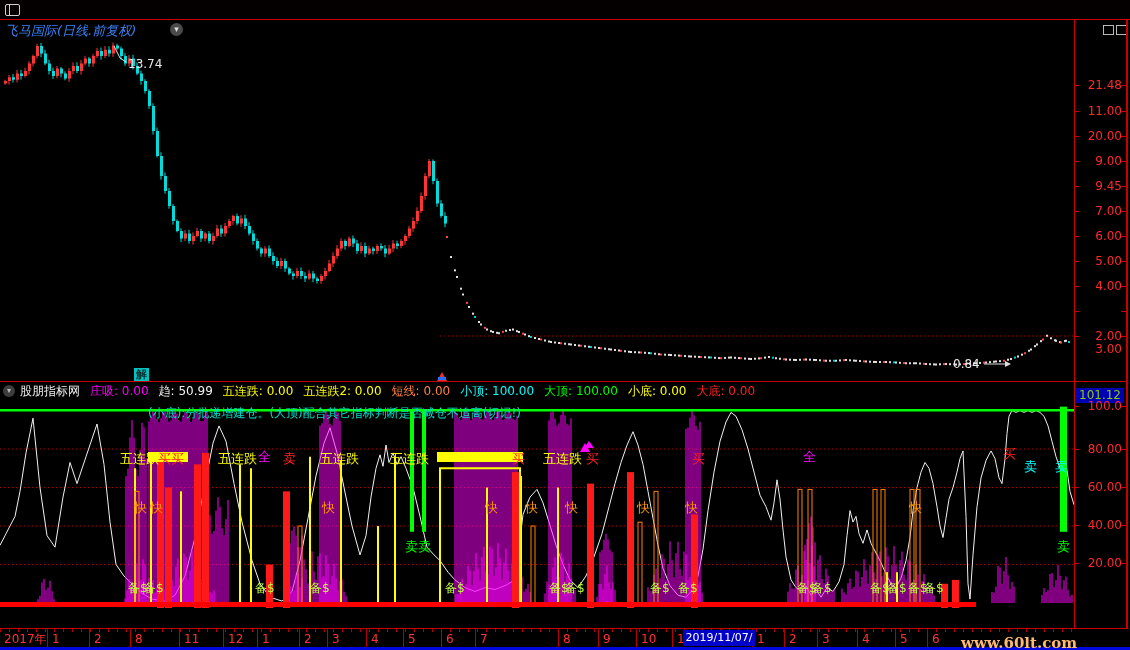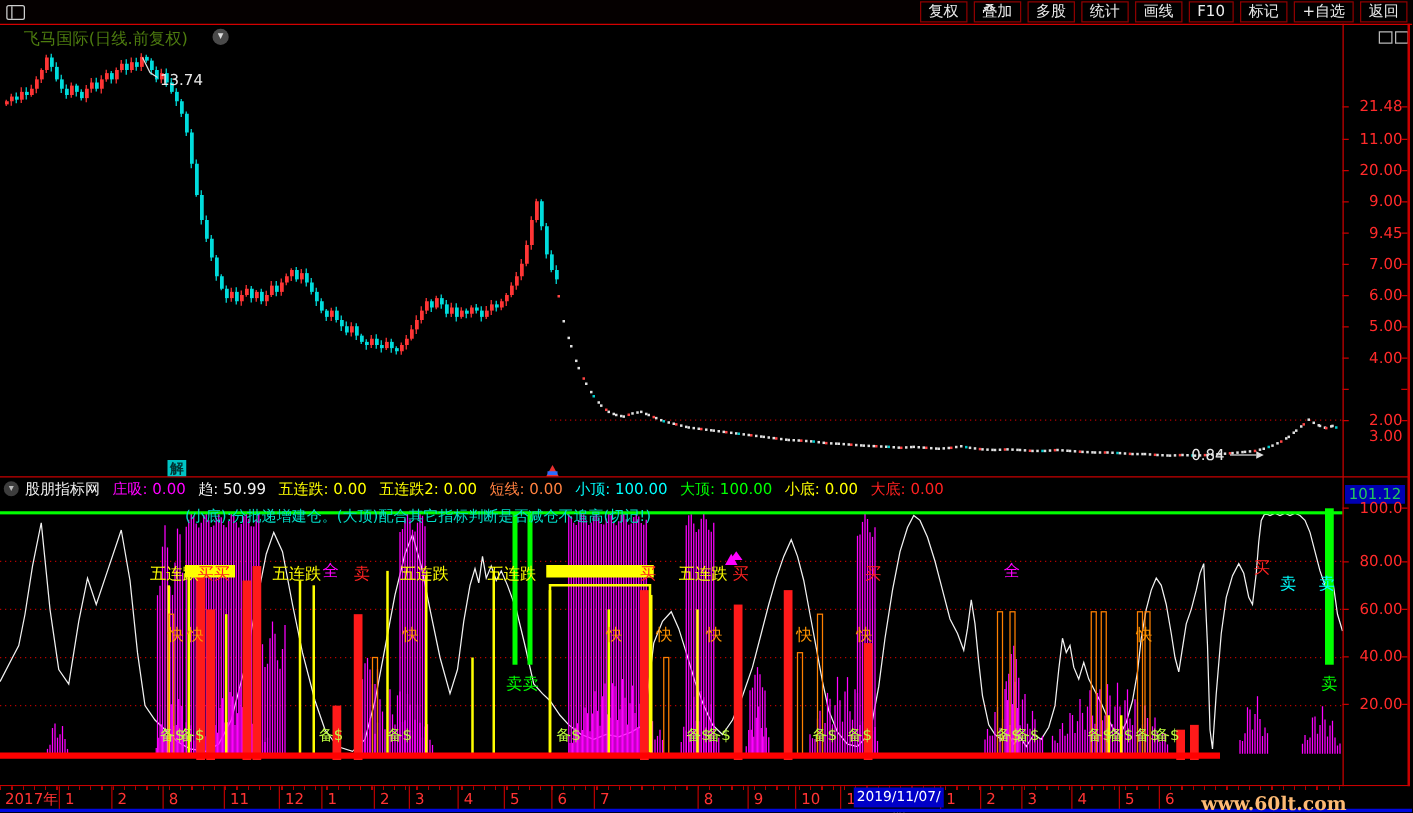--- a/index.html
+++ b/index.html
@@ -12,28 +12,28 @@
   .win-icon i{position:absolute;left:3px;top:0;bottom:0;width:1px;background:#cfcfcf;}
   .mleft{display:flex;align-items:center;height:19px;}
   .mitem{color:#e8e8e8;font-size:12px;padding:0 9px;line-height:18px;white-space:nowrap;cursor:default;}
   .mitem.active{color:#00ffff;}
   .mright{margin-left:auto;display:flex;align-items:center;padding-right:4px;}
   .mbtn{border:1px solid #8d0000;color:#ececec;font-size:12px;line-height:13px;padding:1px 6px;margin-left:5px;background:#000;white-space:nowrap;cursor:default;}
   
   .vline{position:absolute;background:#c80000;width:1px;}
   .hline{position:absolute;background:#c80000;height:1px;}
   
-  .title{position:absolute;left:19px;top:22px;color:#4d7c0f;font-size:13px;}
+  .title{position:absolute;left:5px;top:22px;color:#3b82f6;font-size:13px;font-style:italic;}
   .title-caret{position:absolute;left:170px;top:23px;width:13px;height:13px;border-radius:50%;background:#4a4a4a;color:#ddd;
                font-size:9px;line-height:12px;text-align:center;}
   .corner-ic{position:absolute;top:25px;width:9px;height:8px;border:1px solid #b9b9b9;background:#000;}
   
   .plabel{position:absolute;left:1082px;width:40px;text-align:right;color:#ff2a2a;font-size:12px;line-height:12px;}
   .tick{position:absolute;height:1px;width:5px;background:#c80000;}
-  .valbox{position:absolute;left:1076px;top:388px;width:48px;height:15px;background:#0000b2;color:#22c55e;
+  .valbox{position:absolute;left:1076px;top:388px;width:48px;height:15px;background:#0000b2;color:#84cc16;
           font-size:12px;line-height:15px;text-align:center;}
   
   .ph{position:absolute;left:0;top:383px;width:1074px;height:16px;display:flex;align-items:center;font-size:12px;white-space:nowrap;overflow:hidden;}
   .ph .ic{width:12px;height:12px;border-radius:50%;background:#3d3d3d;color:#bbb;font-size:8px;line-height:11px;text-align:center;margin:0 5px 0 3px;flex:0 0 auto;}
   .ph .nm{color:#f0f0f0;margin-right:10px;}
   .ph .fld{margin-right:10px;}
   
   .jie{position:absolute;left:134px;top:368px;width:15px;height:13px;background:#00c4c4;color:#033;
        font-size:11px;line-height:13px;text-align:center;font-weight:bold;}
   .tri{position:absolute;left:437px;top:372px;width:0;height:0;border-left:5px solid transparent;border-right:5px solid transparent;border-bottom:9px solid #e83030;}
@@ -56,31 +56,20 @@
 </style>
 </head>
 <body>
 
 <div id="app">
 
   <div class="menubar">
     <span class="win-icon">
         <i></i>
       </span>
-    <div class="mright" id="menu-right">
-        <span class="mbtn">复权</span>
-        <span class="mbtn">叠加</span>
-        <span class="mbtn">多股</span>
-        <span class="mbtn">统计</span>
-        <span class="mbtn">画线</span>
-        <span class="mbtn">F10</span>
-        <span class="mbtn">标记</span>
-        <span class="mbtn">+自选</span>
-        <span class="mbtn">返回</span>
-      </div>
   </div>
 
   <svg id="gfx" width="1130" height="650" viewBox="0 0 1130 650">
       <line x1="440" y1="336" x2="1074" y2="336" stroke="#b40000" stroke-width="1" stroke-dasharray="1,3"></line>
       <line x1="5" y1="79.75" x2="5" y2="84.75000000000003" stroke="#ff3535" stroke-width="1"></line>
       <rect x="4" y="81.00000000000003" width="3" height="2.4999999999999716" fill="#ff3535"></rect>
       <line x1="9" y1="74.93155029941539" x2="9" y2="84.61575021921857" stroke="#ff3535" stroke-width="1"></line>
       <rect x="8" y="77.25" width="3" height="3.7500000000000284" fill="#ff3535"></rect>
       <line x1="13" y1="74.06808878111002" x2="13" y2="82.52964472735684" stroke="#00dcdc" stroke-width="1"></line>
       <rect x="12" y="77.25" width="3" height="2.5" fill="#00dcdc"></rect>

